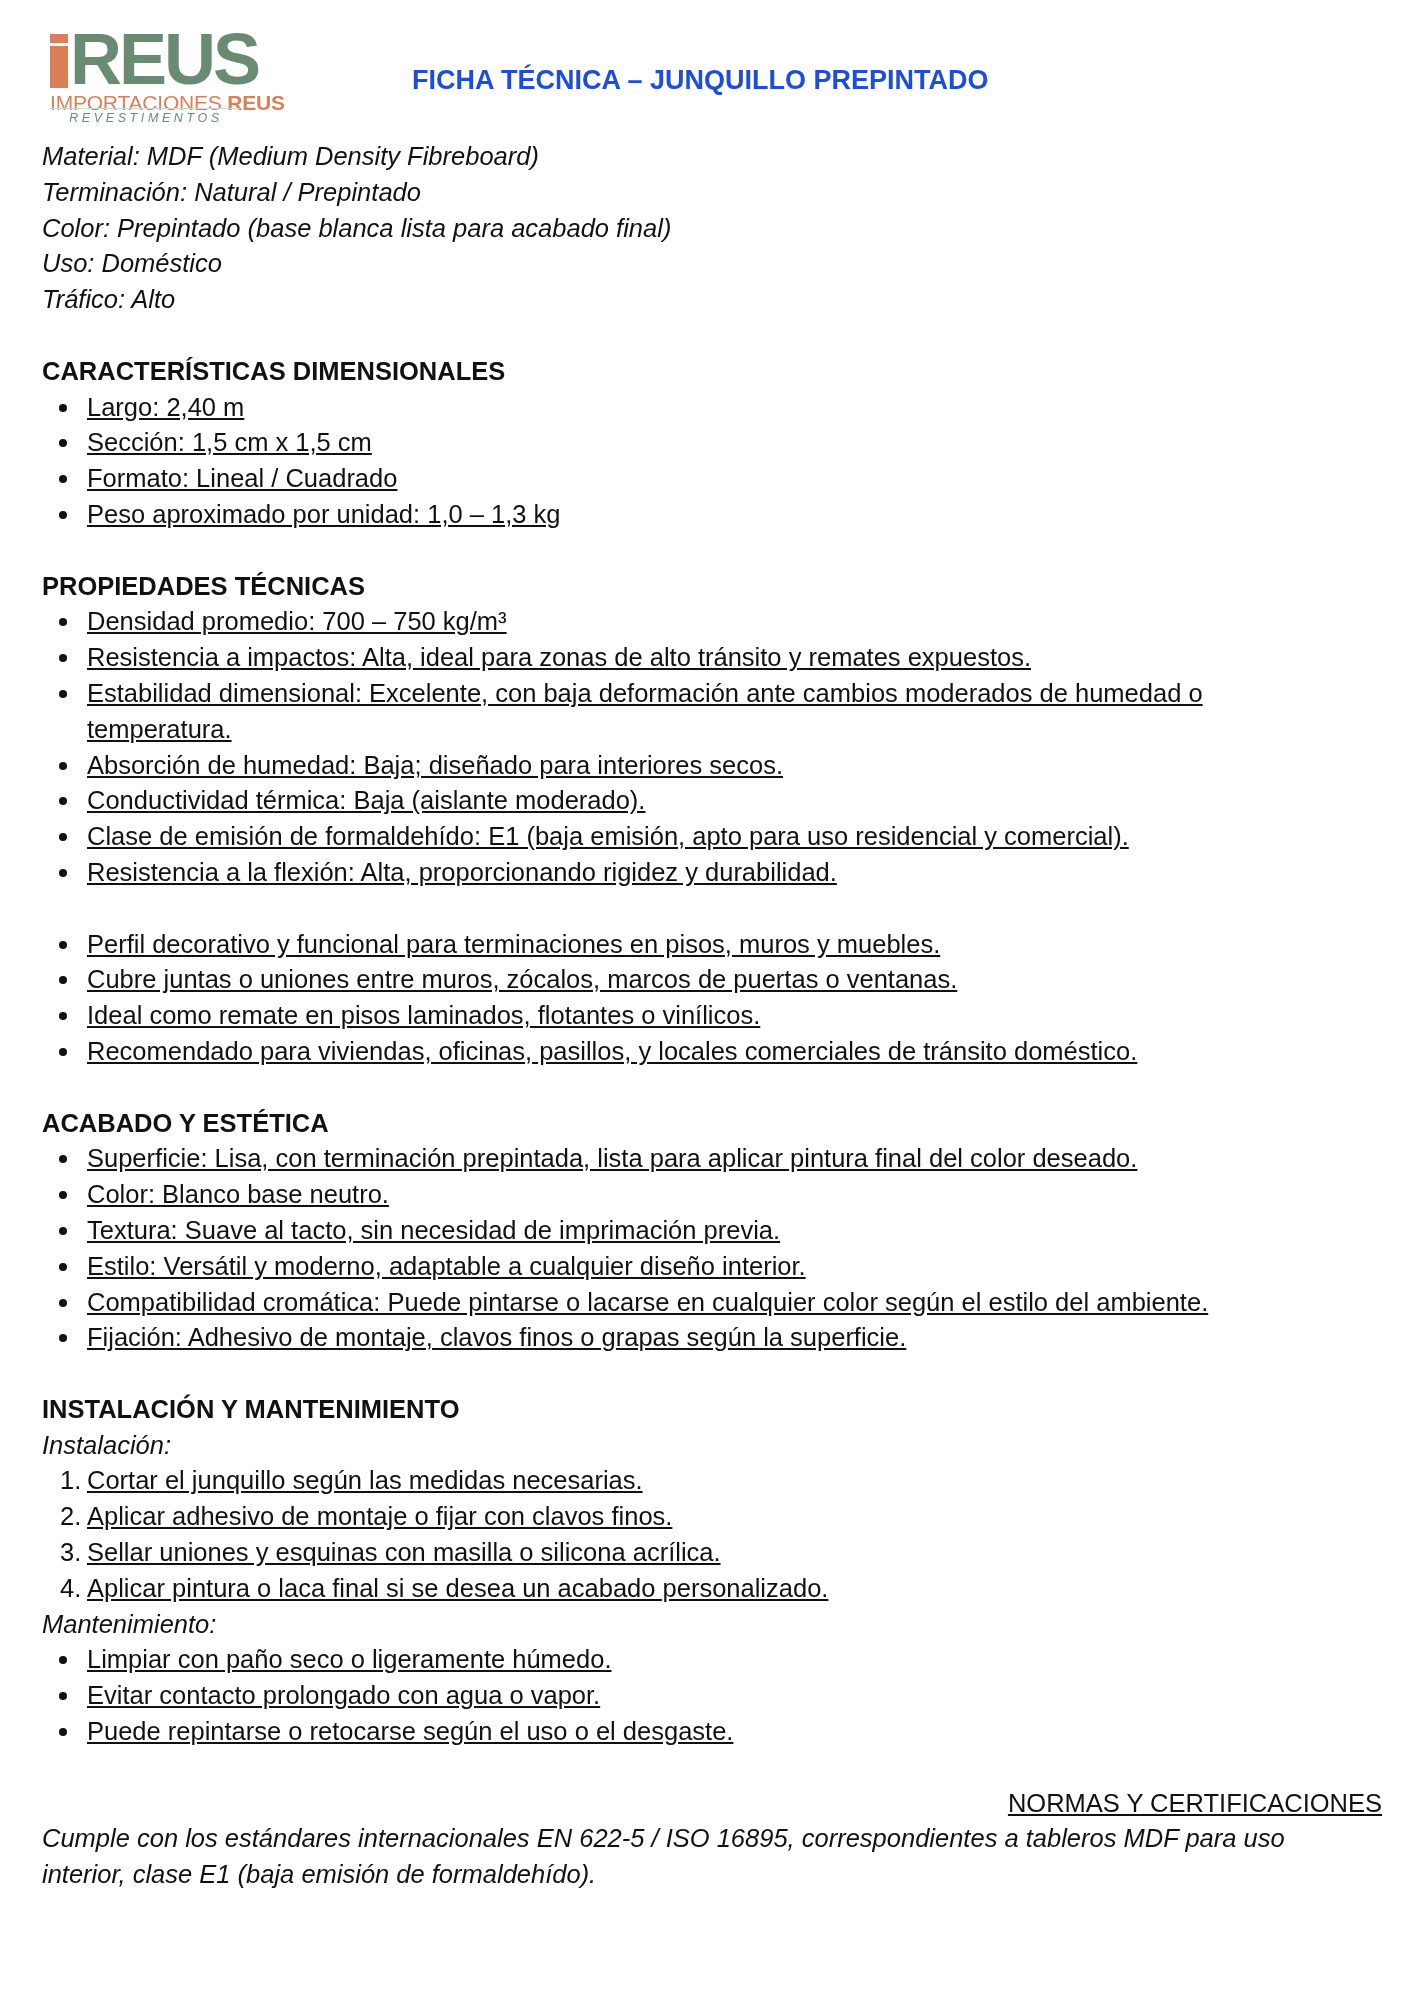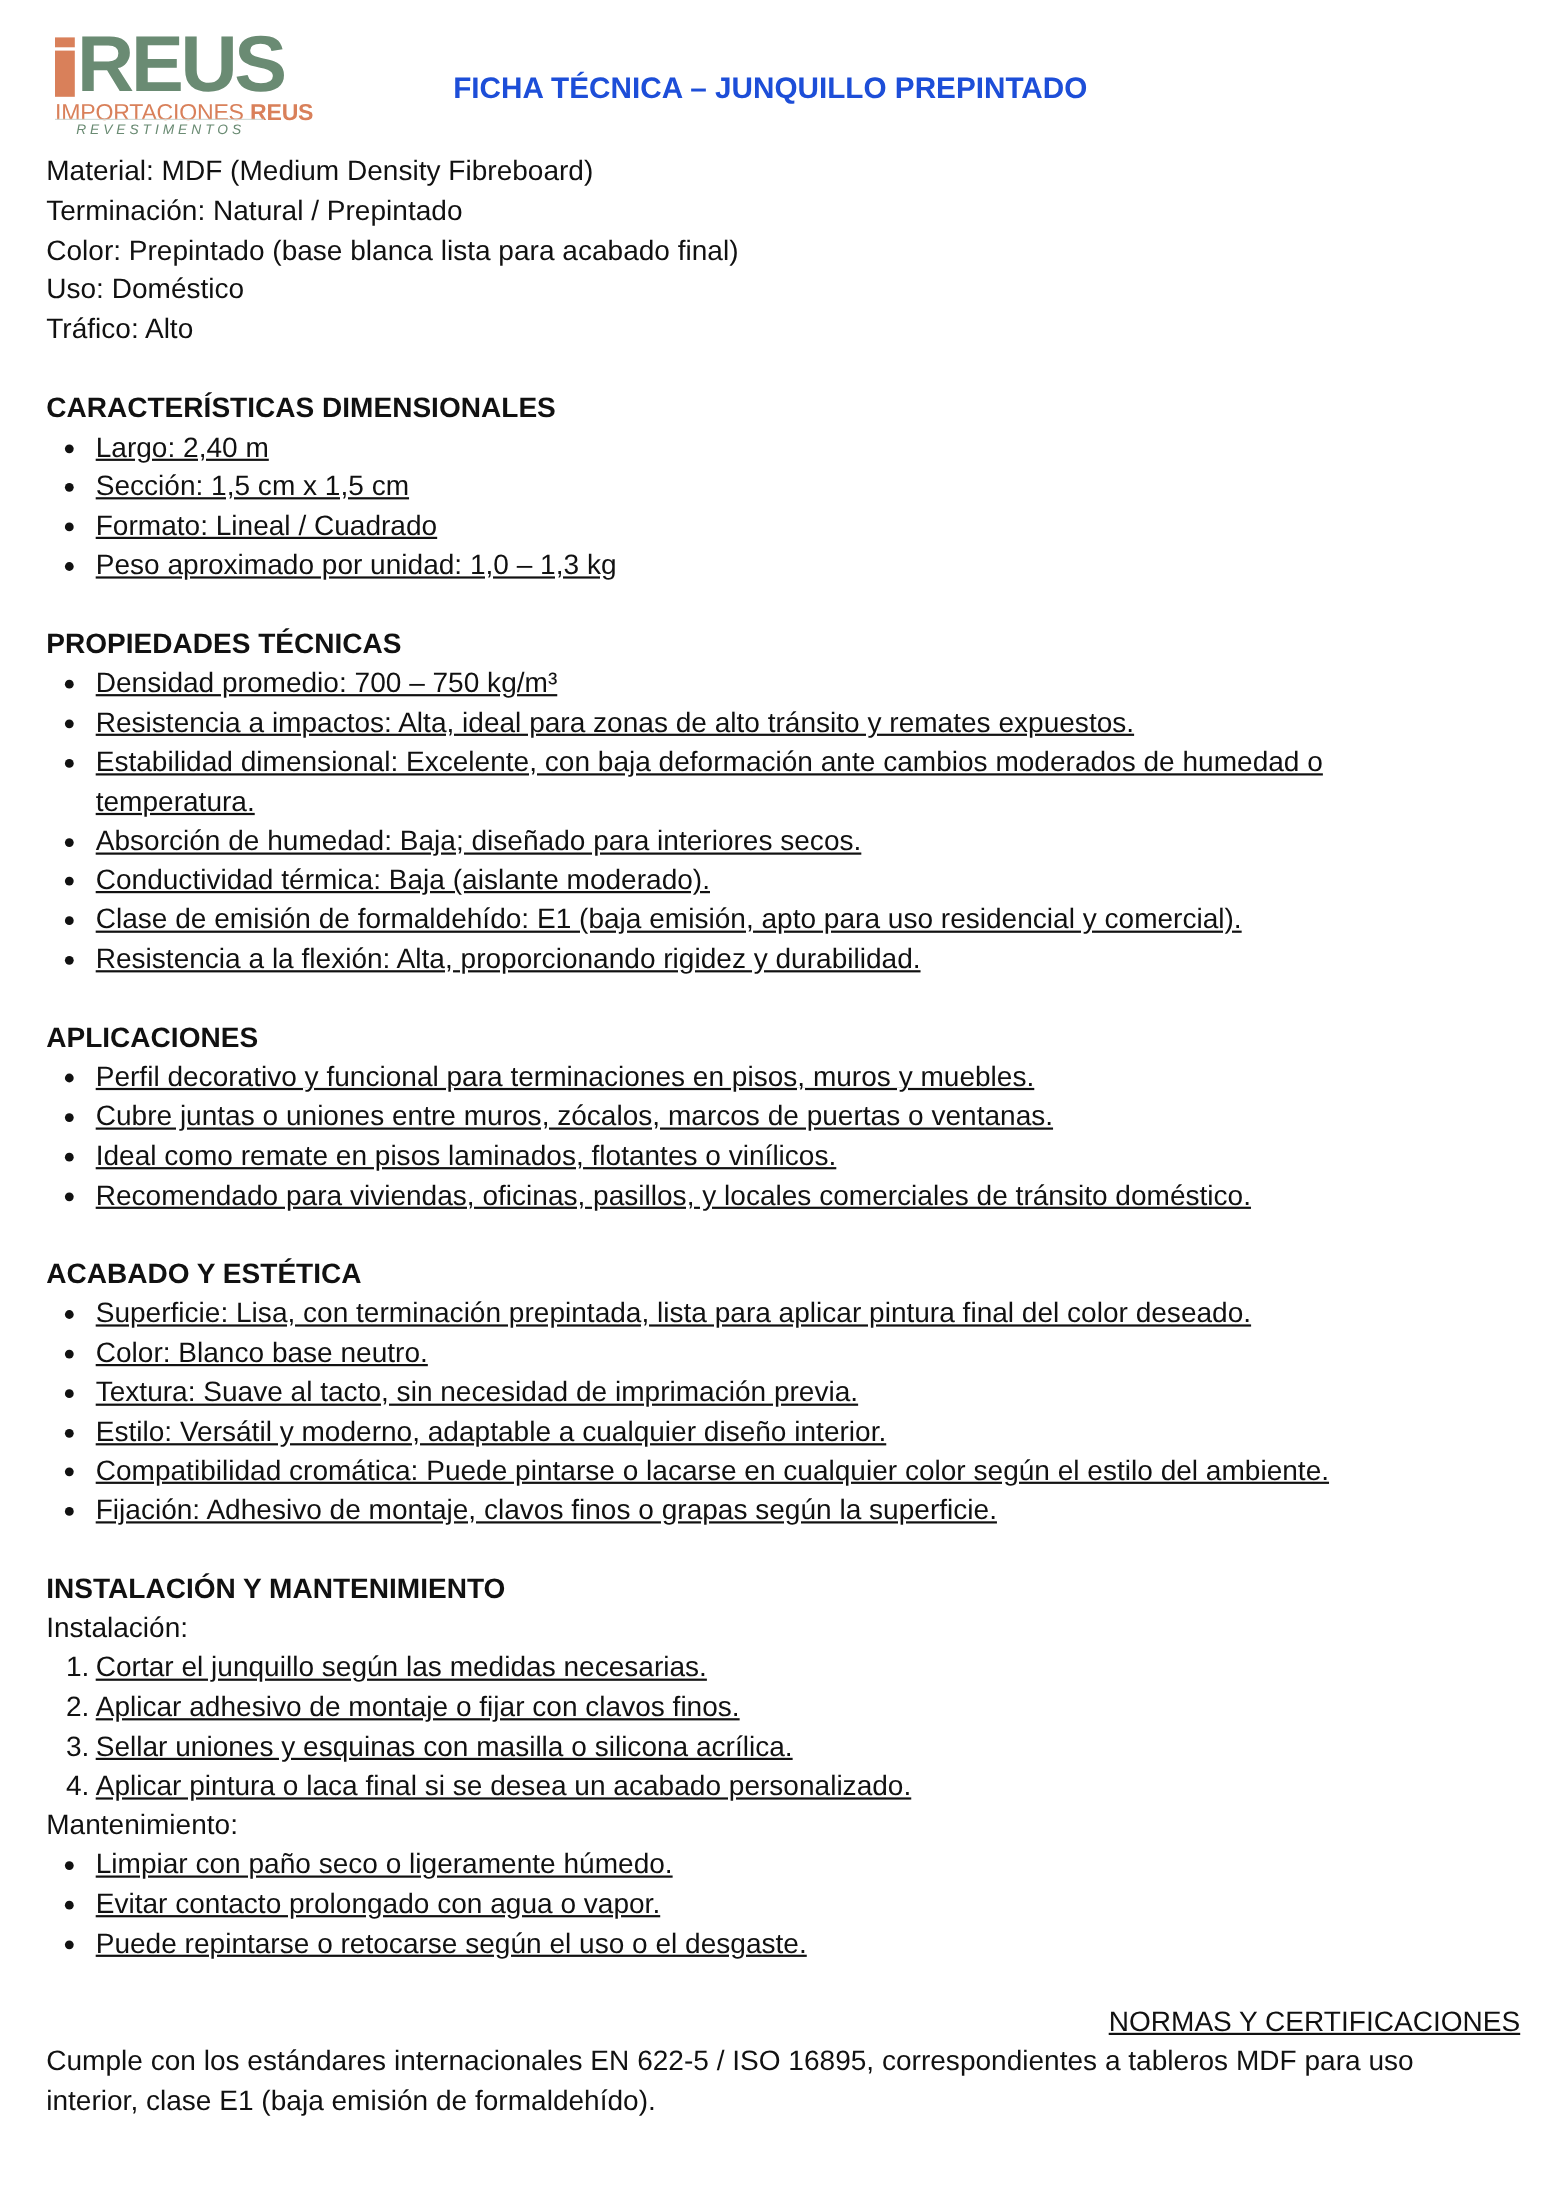--- a/index.html
+++ b/index.html
@@ -15,21 +15,21 @@
   .logo-i .stem { position: absolute; left: 0; top: 14px; width: 18px; height: 42px; background: #d9805a; }
   .logo-reus { font-family: "Liberation Sans", sans-serif; font-weight: bold; font-size: 72px; line-height: 58px; color: #6a8b73; letter-spacing: -3px; height: 58px; transform: scaleY(1.0); }
   .logo-sub { position: absolute; left: 0; top: 65px; width: 192px; font-size: 21px; line-height: 16px; white-space: nowrap; color: #d9805a; letter-spacing: -0.2px; }
   .logo-sub b { color: #d9805a; }
   .logo-line { position: absolute; left: 0; top: 78px; width: 190px; height: 1px; background: #cfd8d2; }
   .logo-rev { position: absolute; left: 0; top: 81px; width: 192px; text-align: center; font-size: 12.5px; letter-spacing: 3.6px; color: #6a8b73; font-style: italic; }
 
   .title { position: absolute; left: 412px; top: 62px; font-weight: bold; font-size: 27px; line-height: 36px; color: #1d4ed8; white-space: nowrap; }
 
   .content { position: absolute; left: 42px; top: 139px; width: 1340px; font-size: 25.5px; line-height: 35.8px; }
-  .line { white-space: nowrap; }
+  .line { white-space: nowrap; font-style: italic; }
   .gap { height: 35.8px; }
   .heading { font-weight: bold; white-space: nowrap; }
   .heading.underline { font-weight: normal; text-decoration: underline; text-align: right; }
   ul, ol { list-style: none; margin: 0; padding: 0; text-decoration: underline; }
   li { position: relative; padding-left: 45px; }
   li .marker { position: absolute; left: 16px; top: 0; }
   li.bullet .marker::before { content: ""; position: absolute; left: 1px; top: 14px; width: 8px; height: 8px; border-radius: 50%; background: #111; }
   ol li .marker { left: 18px; }
 </style>
 </head>
@@ -74,21 +74,20 @@
     <li class="bullet"><span class="marker"></span><span>Densidad promedio: 700 – 750 kg/m³</span></li>
     <li class="bullet"><span class="marker"></span><span>Resistencia a impactos: Alta, ideal para zonas de alto tránsito y remates expuestos.</span></li>
     <li class="bullet"><span class="marker"></span><span>Estabilidad dimensional: Excelente, con baja deformación ante cambios moderados de humedad o</span><br><span>temperatura.</span></li>
     <li class="bullet"><span class="marker"></span><span>Absorción de humedad: Baja; diseñado para interiores secos.</span></li>
     <li class="bullet"><span class="marker"></span><span>Conductividad térmica: Baja (aislante moderado).</span></li>
     <li class="bullet"><span class="marker"></span><span>Clase de emisión de formaldehído: E1 (baja emisión, apto para uso residencial y comercial).</span></li>
     <li class="bullet"><span class="marker"></span><span>Resistencia a la flexión: Alta, proporcionando rigidez y durabilidad.</span></li>
   </ul>
   <div class="gap"></div>
 
-  <div class="heading">APLICACIONES</div>
   <ul>
     <li class="bullet"><span class="marker"></span><span>Perfil decorativo y funcional para terminaciones en pisos, muros y muebles.</span></li>
     <li class="bullet"><span class="marker"></span><span>Cubre juntas o uniones entre muros, zócalos, marcos de puertas o ventanas.</span></li>
     <li class="bullet"><span class="marker"></span><span>Ideal como remate en pisos laminados, flotantes o vinílicos.</span></li>
     <li class="bullet"><span class="marker"></span><span>Recomendado para viviendas, oficinas, pasillos, y locales comerciales de tránsito doméstico.</span></li>
   </ul>
   <div class="gap"></div>
 
   <div class="heading">ACABADO Y ESTÉTICA</div>
   <ul>

